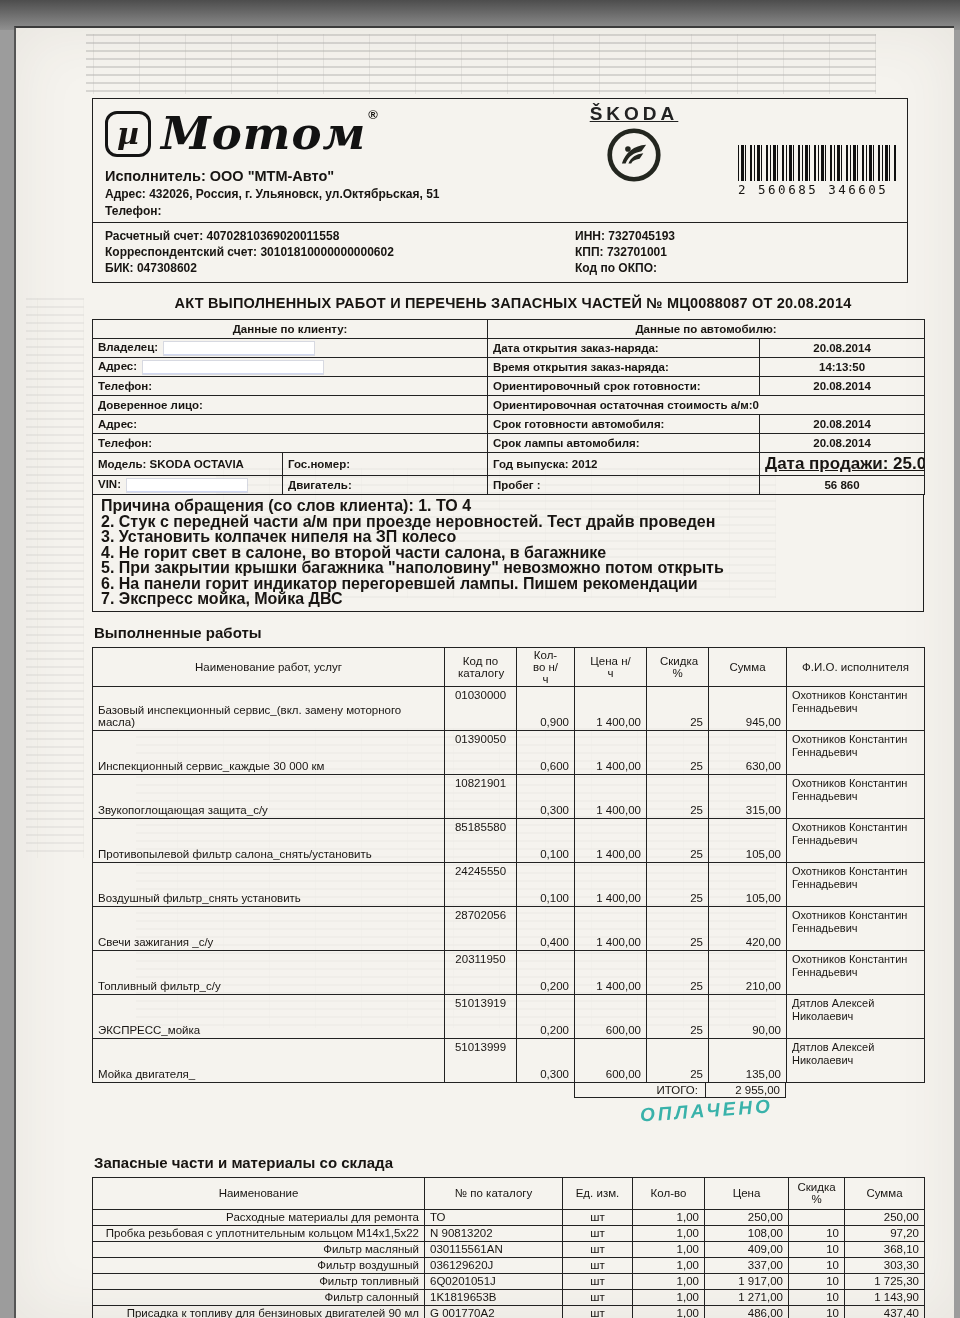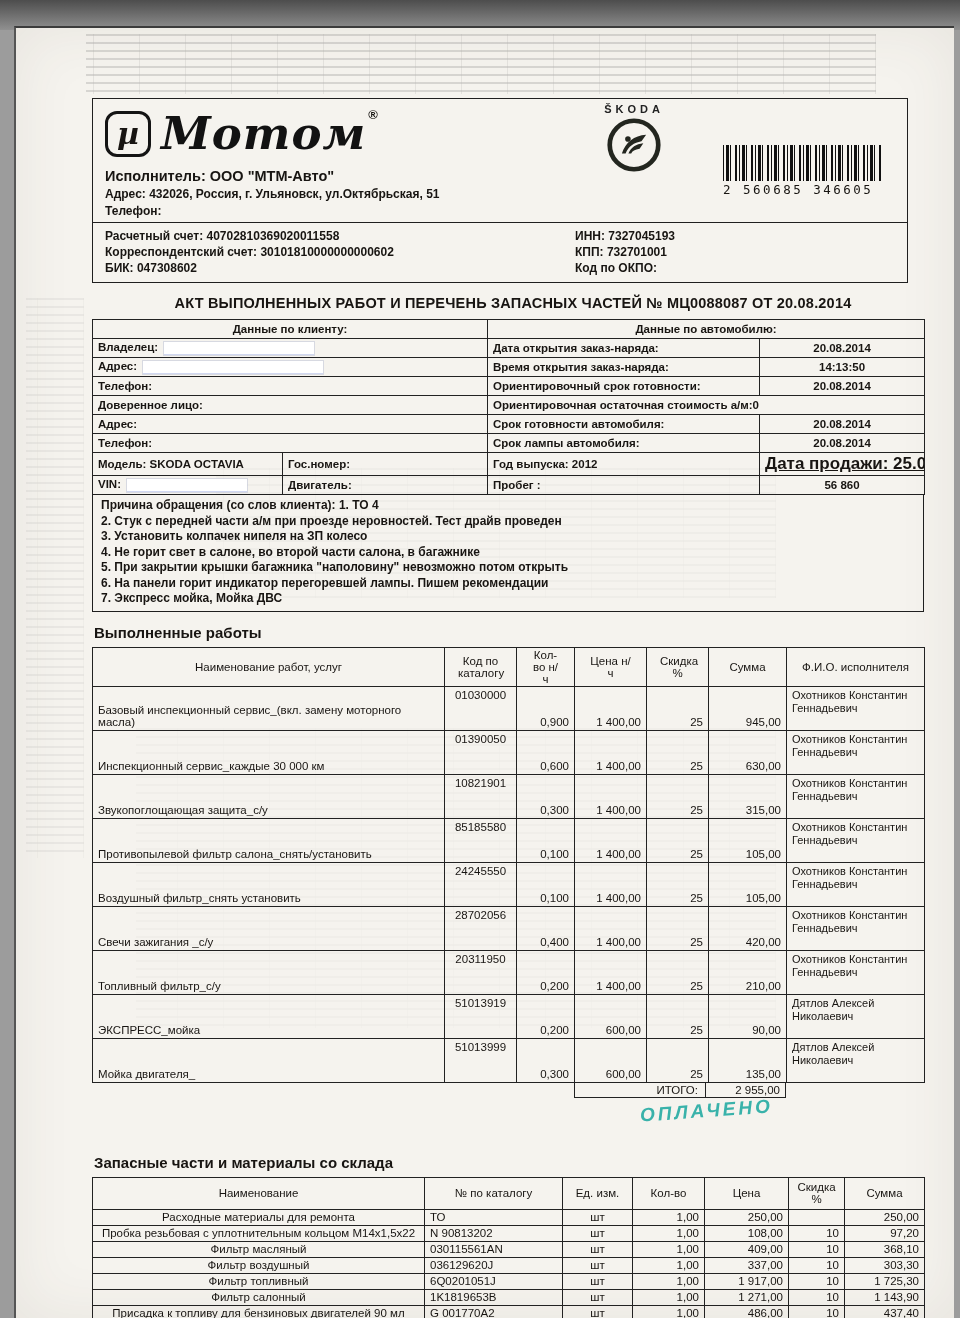--- a/index.html
+++ b/index.html
@@ -42,24 +42,24 @@
   .mu-box { width:46px; height:46px; border:3px solid #141414; border-radius:12px;
     display:inline-flex; align-items:center; justify-content:center;
     font:italic bold 30px "DejaVu Serif", serif; }
   .logo-text { font:italic bold 45px "DejaVu Serif", serif; letter-spacing:1px; margin-left:10px; color:#121212; }
   .logo-reg { font-size:13px; font-weight:bold; margin-left:2px; align-self:flex-start; }
   .executor { font-weight:bold; font-size:14.5px; margin-top:8px; }
   .addr-line { font-weight:bold; font-size:12px; margin-top:3px; }
   .phone-line { font-weight:bold; font-size:12px; margin-top:3px; }
 
   .skoda { position:absolute; right:218px; top:4px; text-align:center; width:110px; }
-  .skoda-word { font-weight:bold; font-size:11px; letter-spacing:4px; color:#222; }
+  .skoda-word { font-weight:bold; font-size:19px; letter-spacing:4px; color:#222;text-decoration:underline; }
   .skoda-emblem { margin-top:2px; }
 
-  .barcode { position:absolute; right:16px; top:46px; width:168px; text-align:left; }
+  .barcode { position:absolute; right:1px; top:46px; width:168px; text-align:left; }
   .barcode-bars { width:160px; height:36px;
     background:repeating-linear-gradient(90deg,
       #101010 0 1px, transparent 1px 3px,
       #101010 3px 6px, transparent 6px 7.5px,
       #101010 7.5px 8.5px, transparent 8.5px 12px,
       #101010 12px 14px, transparent 14px 16px); }
   .barcode-digits { font-family:"DejaVu Sans Mono", monospace; font-size:12.5px; letter-spacing:2.5px; margin-top:1px; }
 
   .header-divider { border-top:1.6px solid #1f1f1f; }
   .bank-row { display:flex; padding:5px 12px 6px 12px; }
@@ -77,21 +77,21 @@
     padding:1px 5px; height:19px; overflow:hidden; white-space:nowrap; }
   .client-table .hdr { text-align:center; }
   .client-table .val { text-align:center; }
   .client-table .val-sm { font-size:17px;text-decoration:underline; }
   .redaction { display:inline-block; background:#ffffff; height:13px; vertical-align:middle;
     margin-left:6px; box-shadow:0 0 0 1px rgba(190,195,215,0.55);
     border-bottom:1px solid rgba(70,100,200,0.25); }
 
   
   .reason-box { width:832px; border:1.6px solid #1f1f1f; margin-top:-1px; padding:3px 8px 4px 8px; }
-  .reason-line { font-weight:bold; font-size:12px; line-height:15.5px; }
+  .reason-line { font-weight:bold; font-size:16px; line-height:15.5px; }
 
   
   .section-heading { font-weight:bold; font-size:15px; margin:12px 0 6px 2px; }
 
   
   .works-table { width:832px; }
   .works-table th { border:1.3px solid #222; font-weight:normal; font-size:11.5px;
     text-align:center; vertical-align:middle; height:34px; padding:1px 13px; }
   .works-table td { border:1.3px solid #222; font-size:11.5px; padding:2px 5px; height:44px; }
   td.c-name  { vertical-align:bottom; text-align:left; }
@@ -112,21 +112,21 @@
   .paid-stamp { position:absolute; left:548px; top:2px; color:#19a79f;
     font-weight:bold; font-style:italic; font-size:19px; letter-spacing:3px;
     transform:rotate(-4deg); opacity:0.85; }
 
   
   .parts-heading { margin-top:26px; }
   .parts-table { width:832px; }
   .parts-table th { border:1.3px solid #222; font-weight:normal; font-size:11.5px;
     text-align:center; vertical-align:middle; height:32px; padding:1px 3px; }
   .parts-table td { border:1.3px solid #222; font-size:11.5px; padding:1px 5px; height:16px; }
-  td.p-name { text-align:center; }
+  td.p-name { text-align:right; }
   td.p-cat  { text-align:left; }
   td.p-unit { text-align:center; }
   td.p-qty  { text-align:right; }
   td.p-price{ text-align:right; }
   td.p-disc { text-align:right; }
   td.p-sum  { text-align:right; }
 </style>
 </head>
 <body>
 

